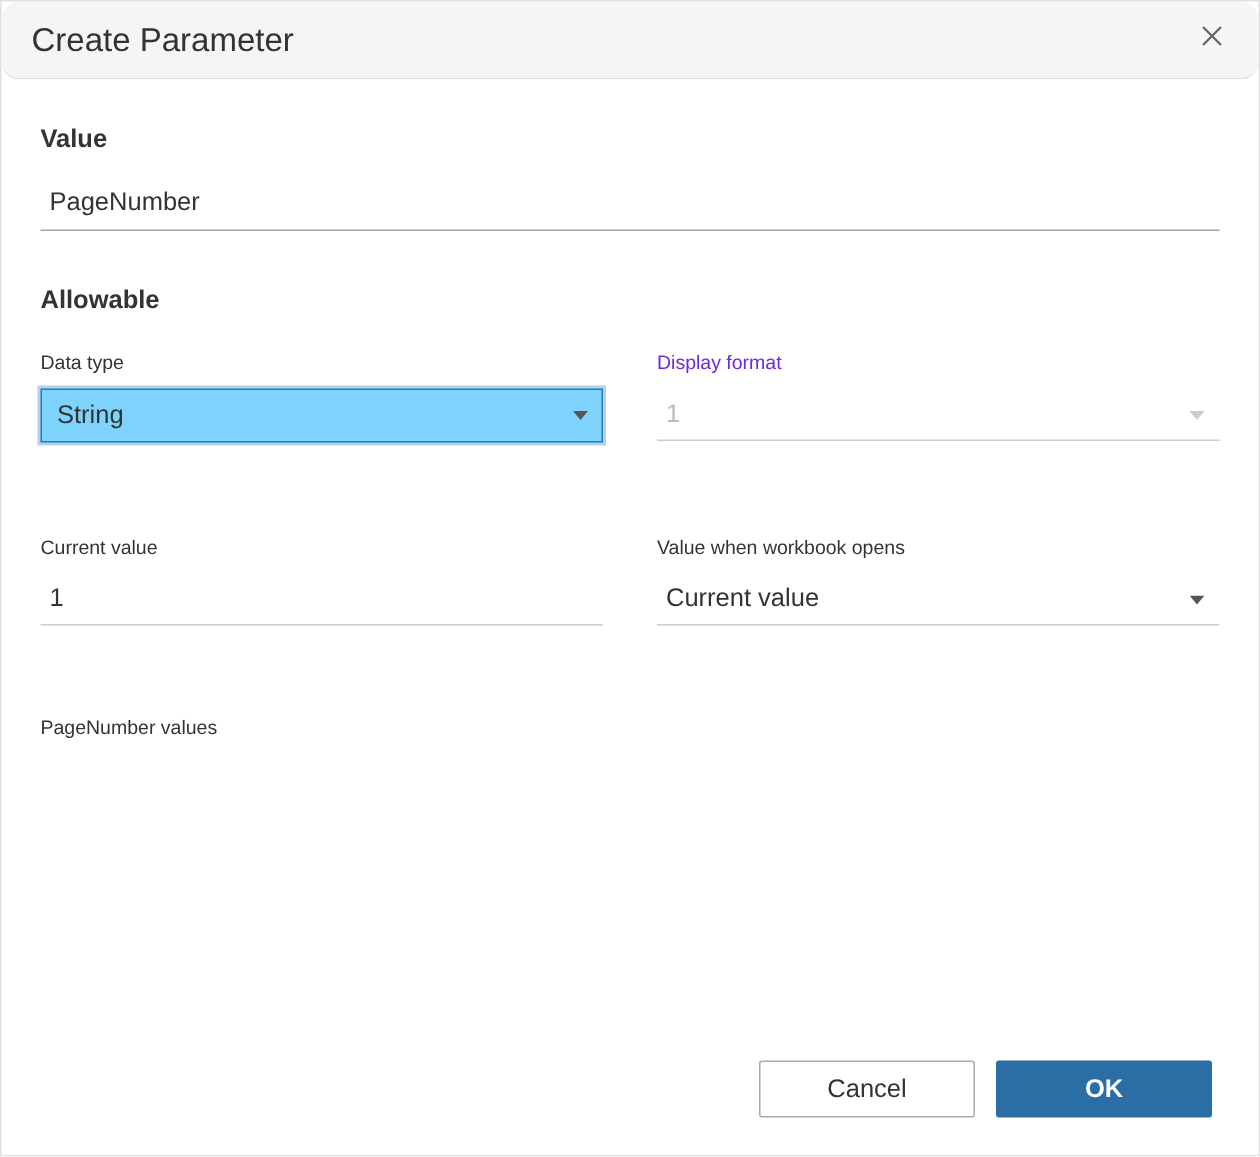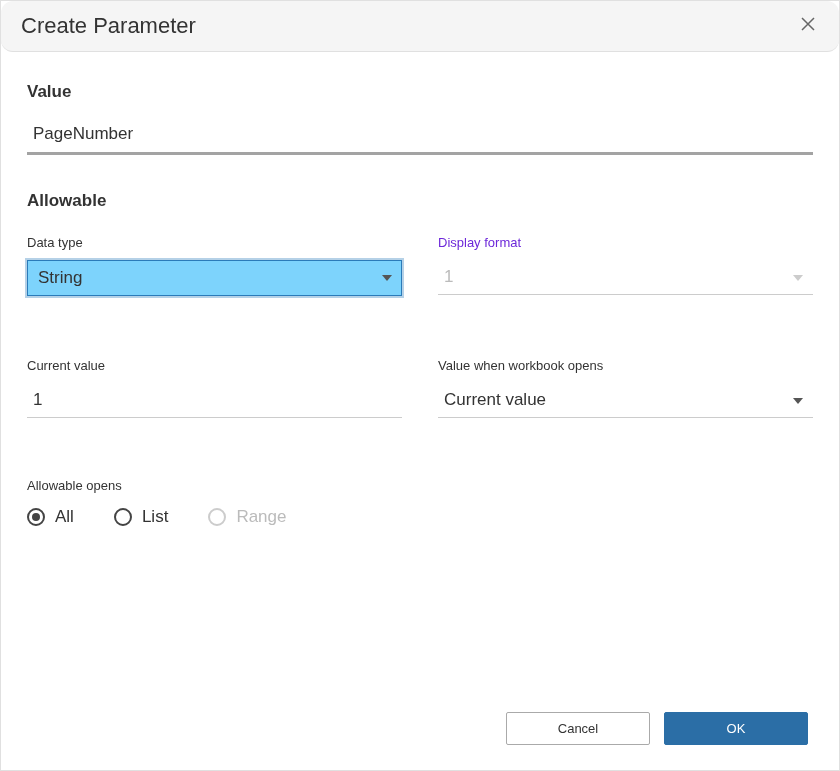--- a/index.html
+++ b/index.html
@@ -52,21 +52,21 @@
     .section-label {
       font-size: 17px;
       font-weight: 600;
       color: #333;
       margin-bottom: 14px;
       display: block;
     }
     .name-input {
       width: 100%;
       border: none;
-      border-bottom: 3px solid #a3a3a3;
+      border-bottom: 1px solid #a3a3a3;
       padding: 8px 6px;
       font-size: 17px;
       color: #333;
       outline: none;
       background: transparent;
     }
     .properties-section {
       margin-top: 36px;
     }
     .row {
@@ -195,36 +195,36 @@
     }
     .dialog-footer {
       position: absolute;
       bottom: 26px;
       right: 32px;
       display: flex;
       gap: 14px;
     }
     .btn {
       padding: 8px 0;
-      font-size: 13px;
+      font-size: 17px;
       border-radius: 2px;
       cursor: pointer;
       width: 144px;
       text-align: center;
     }
     .btn-secondary {
       background: #fff;
       border: 1px solid #aaa;
       color: #333;
     }
     .btn-primary {
       background: #2b6ea6;
       border: 1px solid #2b6ea6;
       color: #fff;
-      font-weight: 400;
+      font-weight: 700;
     }
   </style>
 </head>
 <body>
 
 <div class="dialog">
   <div class="dialog-header">
     <div class="dialog-title">Create Parameter</div>
     <button class="close-btn">
       <span>
@@ -279,37 +279,21 @@
             <span class="caret">
               <svg viewBox="0 0 10 6">
                   <path d="M0 0 L5 6 L10 0 Z" fill="#555"></path>
                 </svg>
             </span>
           </div>
         </div>
       </div>
 
       <div class="allowable-section">
-        <label class="field-label">Allowable opens</label>
-        <div class="radio-group">
-          <div class="radio-item">
-            <span class="radio-circle">
-                <span class="radio-dot"></span>
-              </span>
-            <span class="radio-label">All</span>
-          </div>
-          <div class="radio-item">
-            <span class="radio-circle"></span>
-            <span class="radio-label">List</span>
-          </div>
-          <div class="radio-item disabled">
-            <span class="radio-circle disabled"></span>
-            <span class="radio-label disabled">Range</span>
-          </div>
-        </div>
+        <label class="field-label">PageNumber values</label>
       </div>
     </div>
   </div>
 
   <div class="dialog-footer">
     <button class="btn btn-secondary">Cancel</button>
     <button class="btn btn-primary">OK</button>
   </div>
 </div>
 

